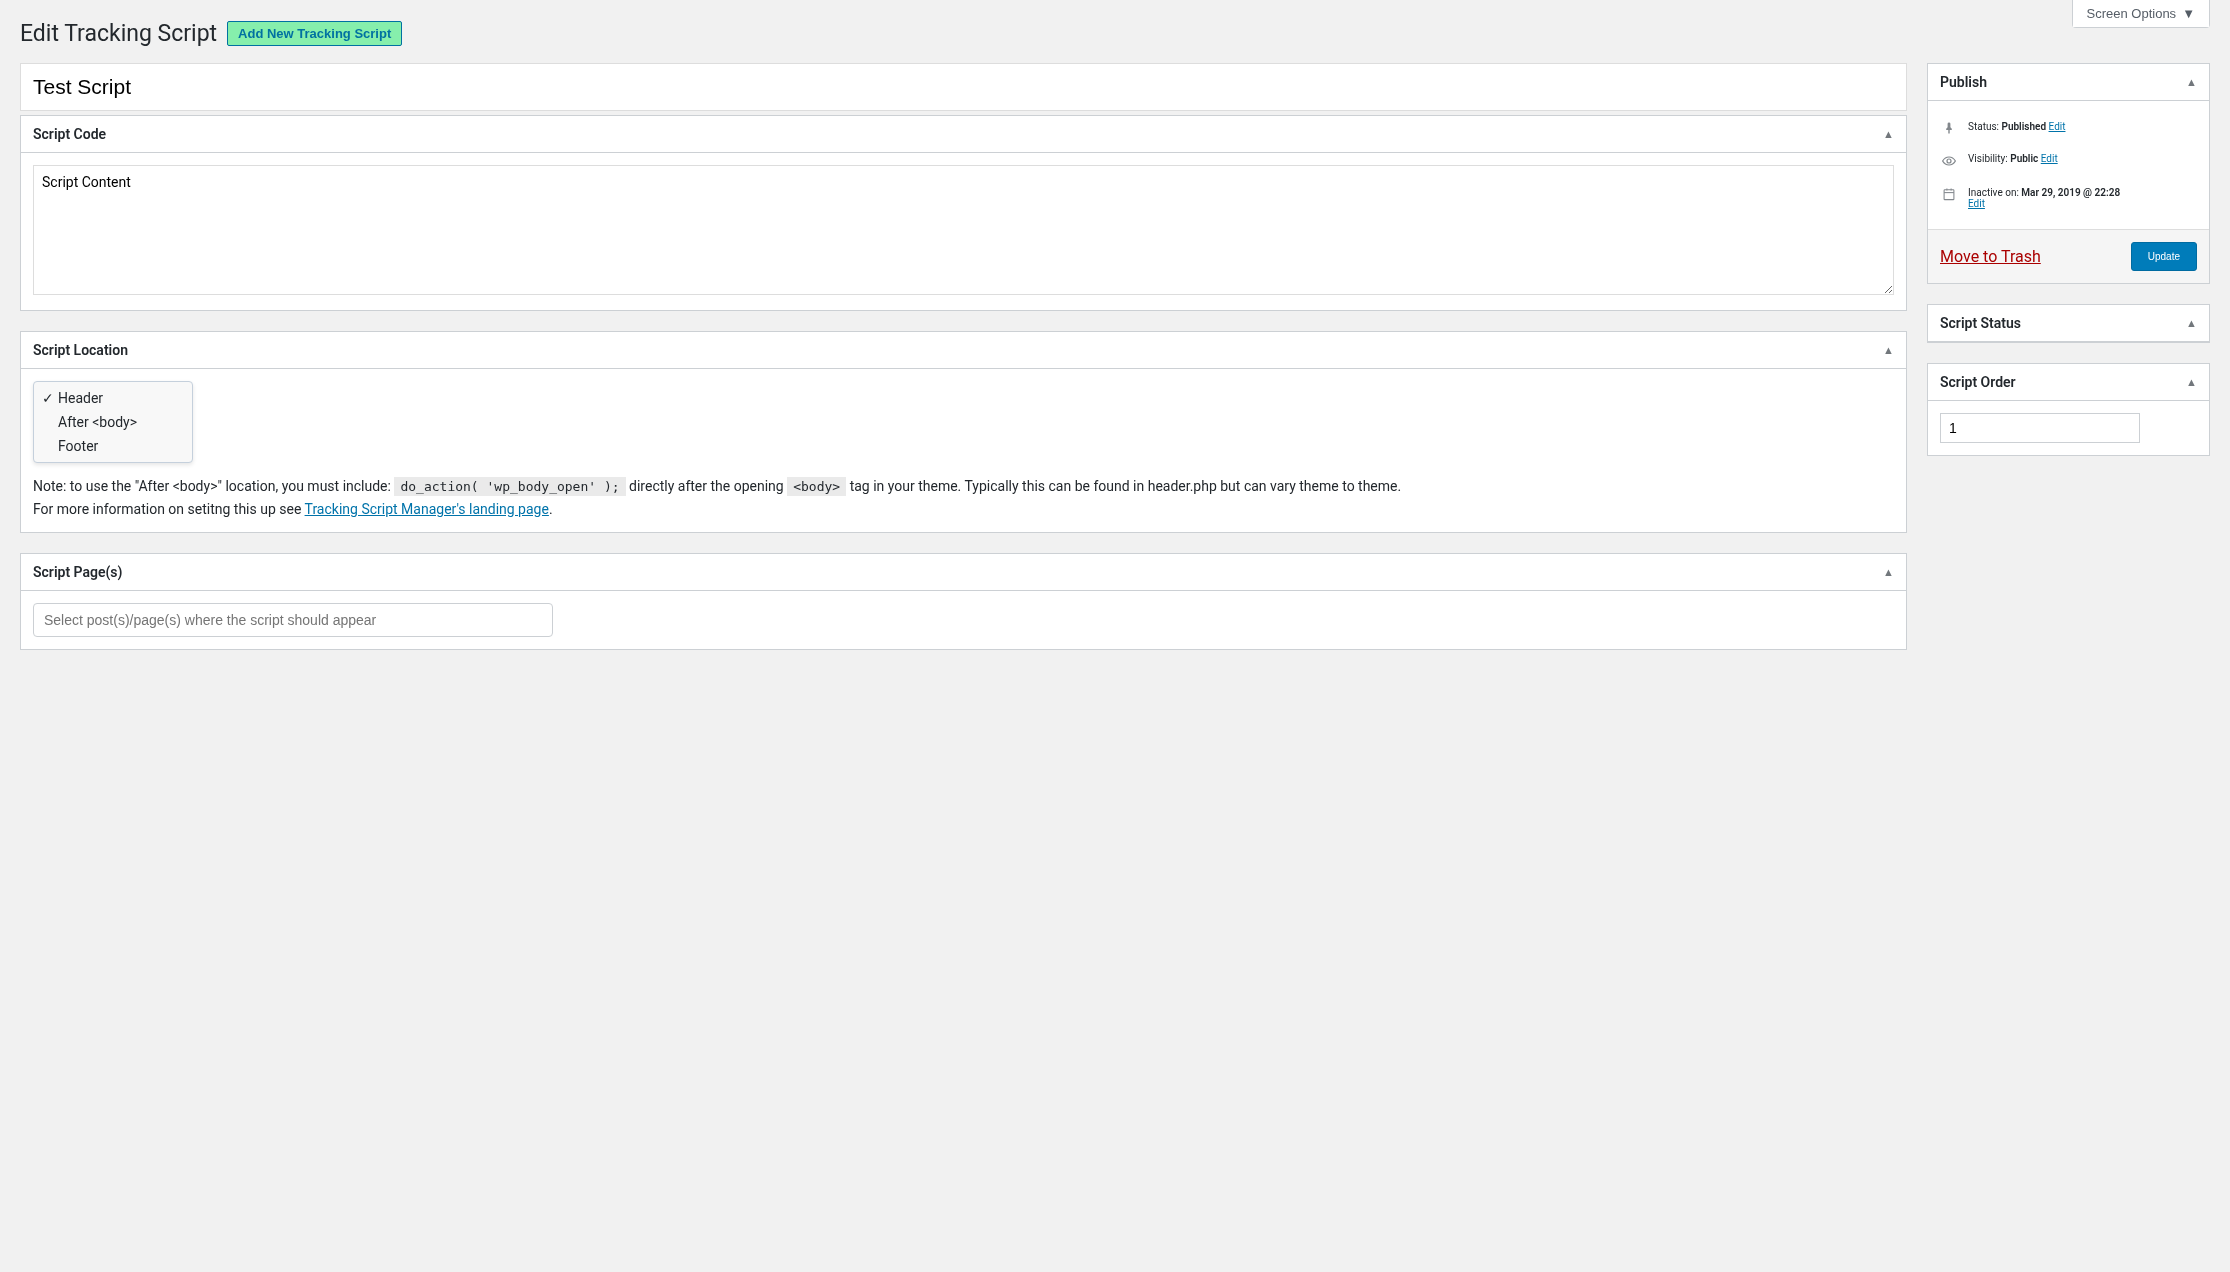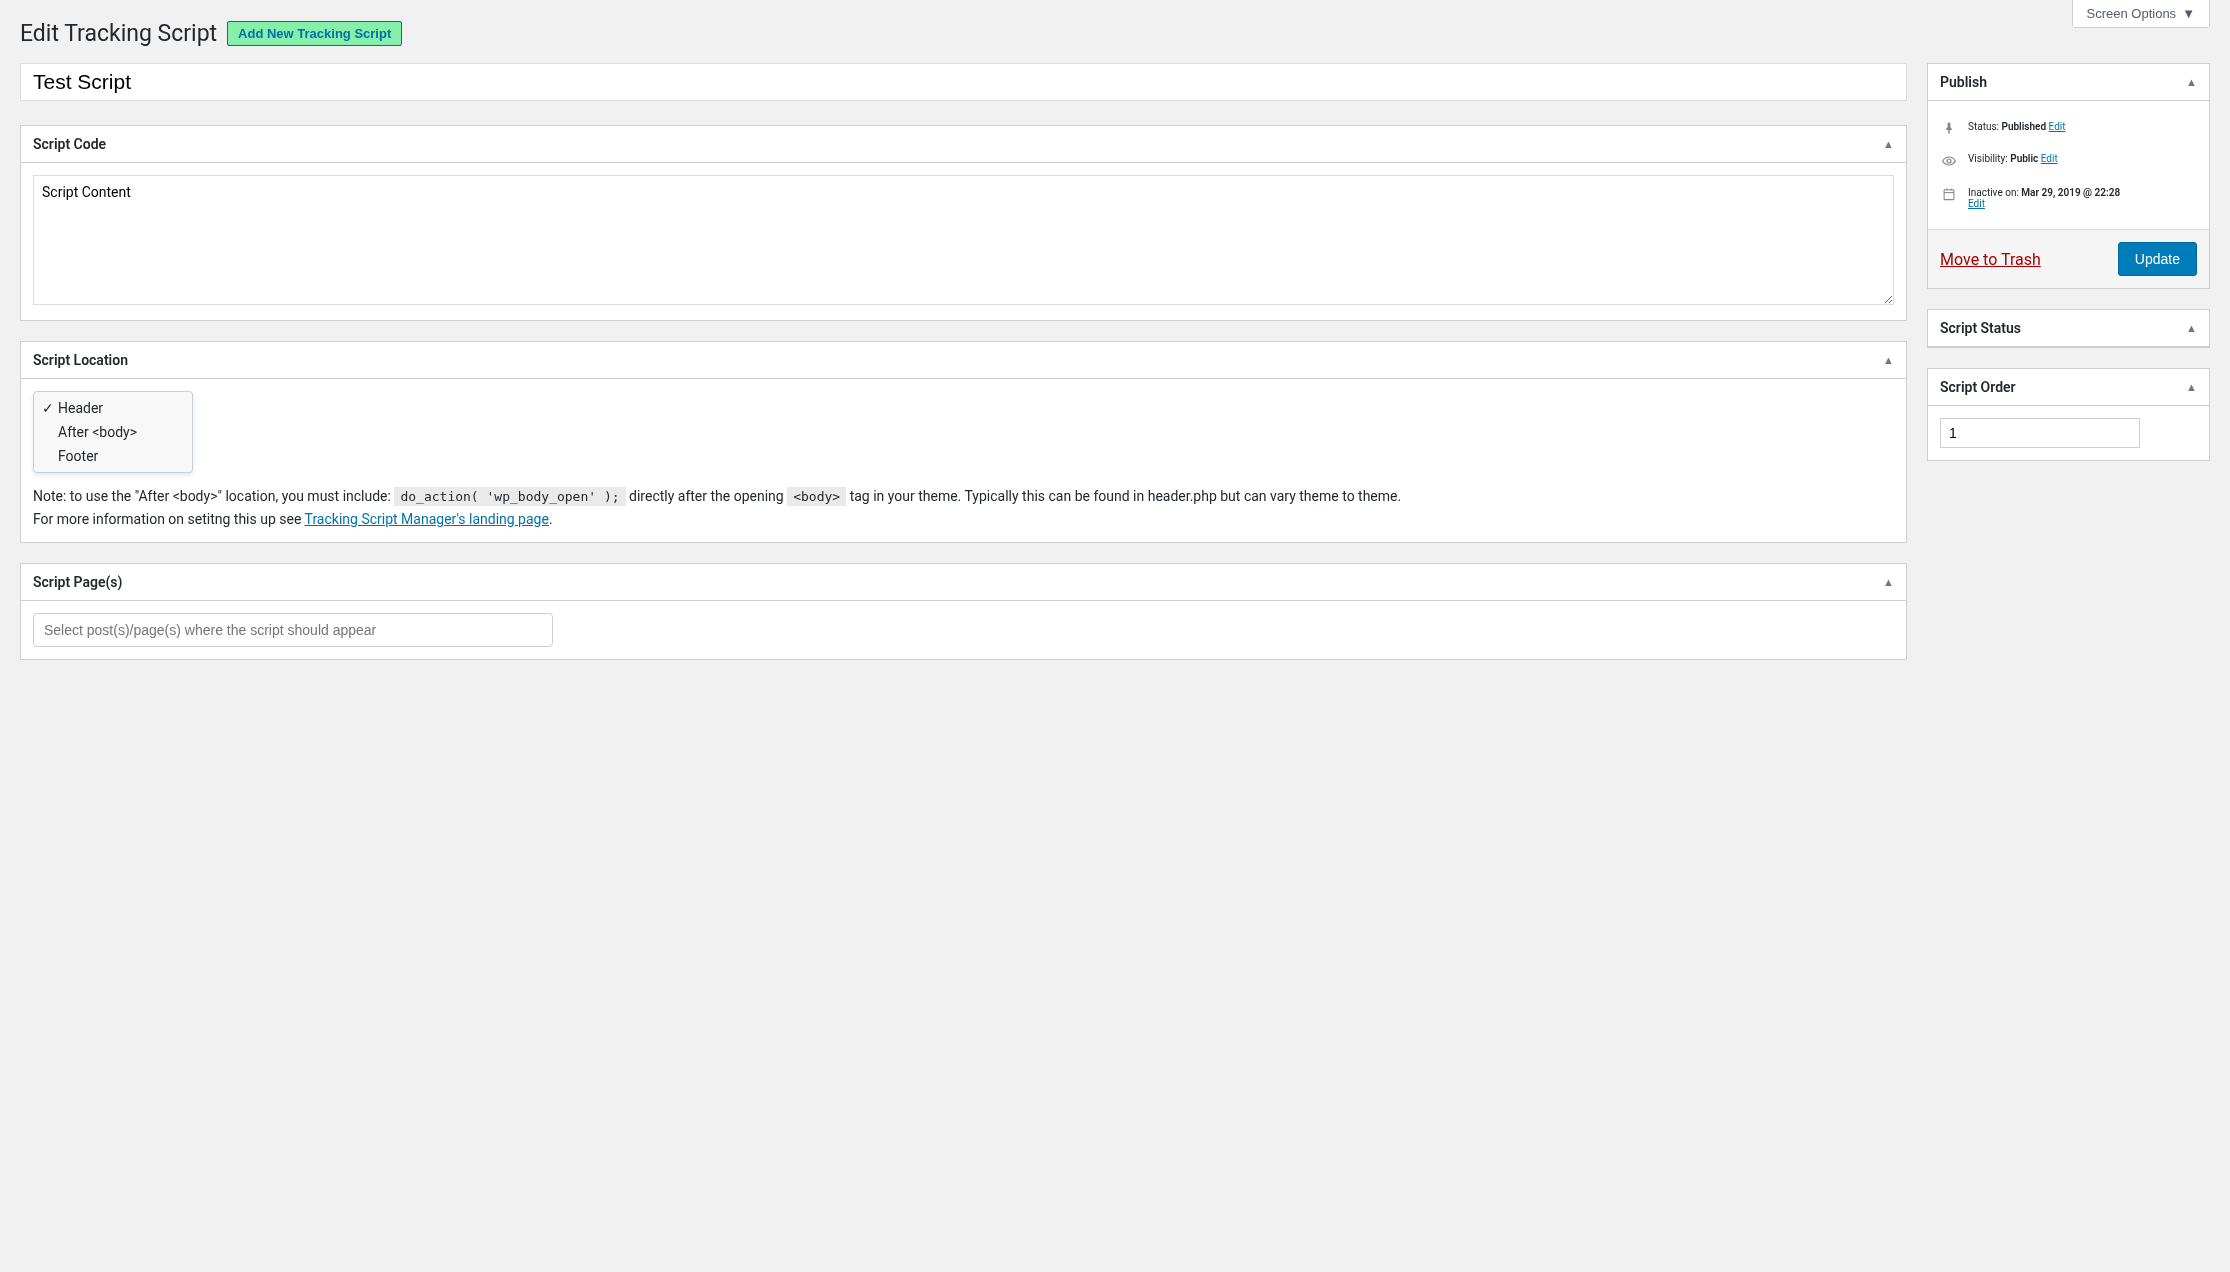--- a/index.html
+++ b/index.html
@@ -63,22 +63,22 @@
     }
     .side-col {
       width: 283px;
     }
     .title-input {
       width: 100%;
       padding: 10px 12px;
       font-size: 21px;
       border: 1px solid #ddd;
       background: #fff;
-      margin-bottom: 24px;
-      height: 38px;
+      margin-bottom: 4px;
+      height: 48px;
     }
     .postbox {
       background: #fff;
       border: 1px solid #ccd0d4;
       margin-bottom: 20px;
     }
     .postbox-header {
       display: flex;
       justify-content: space-between;
       align-items: center;
@@ -180,21 +180,21 @@
     .trash-link {
       color: #a00;
       text-decoration: underline;
       font-size: 16px;
     }
     .update-btn {
       background: #007cba;
       color: #fff;
       border: 1px solid #006ba1;
       padding: 8px 16px;
-      font-size: 14px;
+      font-size: 10px;
       border-radius: 3px;
       cursor: pointer;
     }
     .radio-row {
       display: flex;
       align-items: center;
       gap: 8px;
       padding: 3px 0;
       font-size: 14px;
     }

